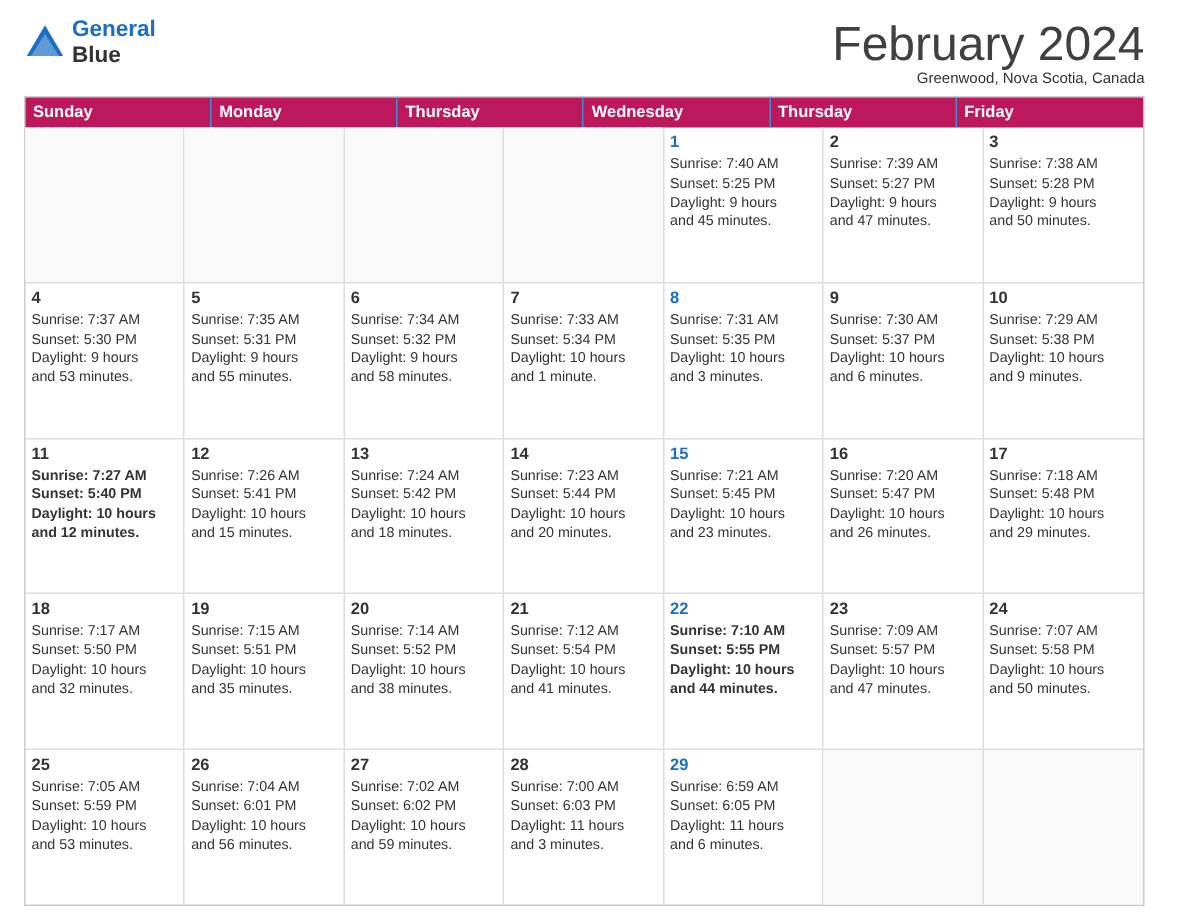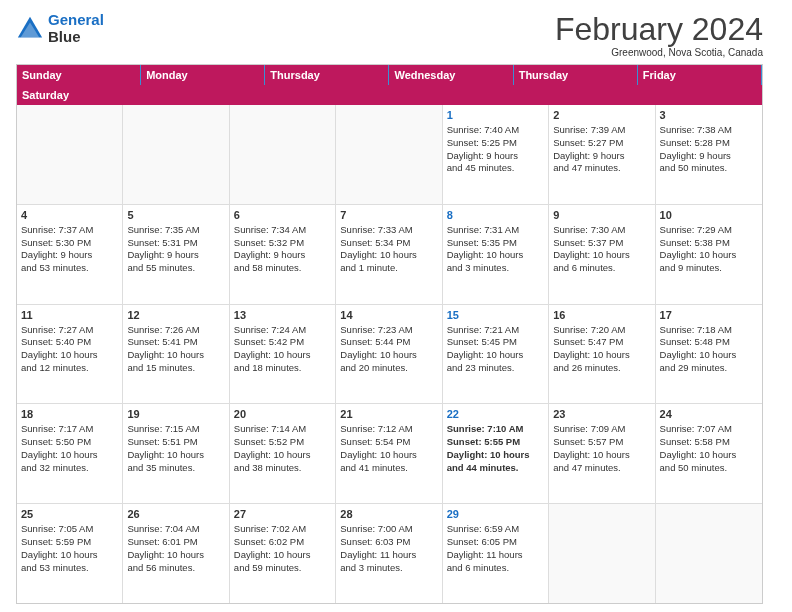--- a/index.html
+++ b/index.html
@@ -125,21 +125,20 @@
   </div>
 
   <div class="calendar">
     <div class="cal-header" id="cal-header">
         <div class="cal-header-cell">Sunday</div>
         <div class="cal-header-cell">Monday</div>
         <div class="cal-header-cell">Thursday</div>
         <div class="cal-header-cell">Wednesday</div>
         <div class="cal-header-cell">Thursday</div>
         <div class="cal-header-cell">Friday</div>
-        <div class="cal-header-cell">Saturday</div>
       </div>
     <div class="cal-body" id="cal-body">
         <div class="cal-row">
           <div class="cal-cell empty"></div>
           <div class="cal-cell empty"></div>
           <div class="cal-cell empty"></div>
           <div class="cal-cell empty"></div>
           <div class="cal-cell thu"><span class="day-num">1</span><span style="white-space: pre-line;">Sunrise: 7:40 AM
 Sunset: 5:25 PM
 Daylight: 9 hours
@@ -177,21 +176,21 @@
           <div class="cal-cell"><span class="day-num">9</span><span style="white-space: pre-line;">Sunrise: 7:30 AM
 Sunset: 5:37 PM
 Daylight: 10 hours
 and 6 minutes.</span></div>
           <div class="cal-cell"><span class="day-num">10</span><span style="white-space: pre-line;">Sunrise: 7:29 AM
 Sunset: 5:38 PM
 Daylight: 10 hours
 and 9 minutes.</span></div>
         </div>
         <div class="cal-row">
-          <div class="cal-cell"><span class="day-num">11</span><span style="white-space: pre-line;">Sunrise: 7:27 AM
+          <div class="cal-cell"><span class="day-num">11</span><span style="white-space: pre-line; font-weight: bold;">Sunrise: 7:27 AM
 Sunset: 5:40 PM
 Daylight: 10 hours
 and 12 minutes.</span></div>
           <div class="cal-cell"><span class="day-num">12</span><span style="white-space: pre-line;">Sunrise: 7:26 AM
 Sunset: 5:41 PM
 Daylight: 10 hours
 and 15 minutes.</span></div>
           <div class="cal-cell"><span class="day-num">13</span><span style="white-space: pre-line;">Sunrise: 7:24 AM
 Sunset: 5:42 PM
 Daylight: 10 hours

